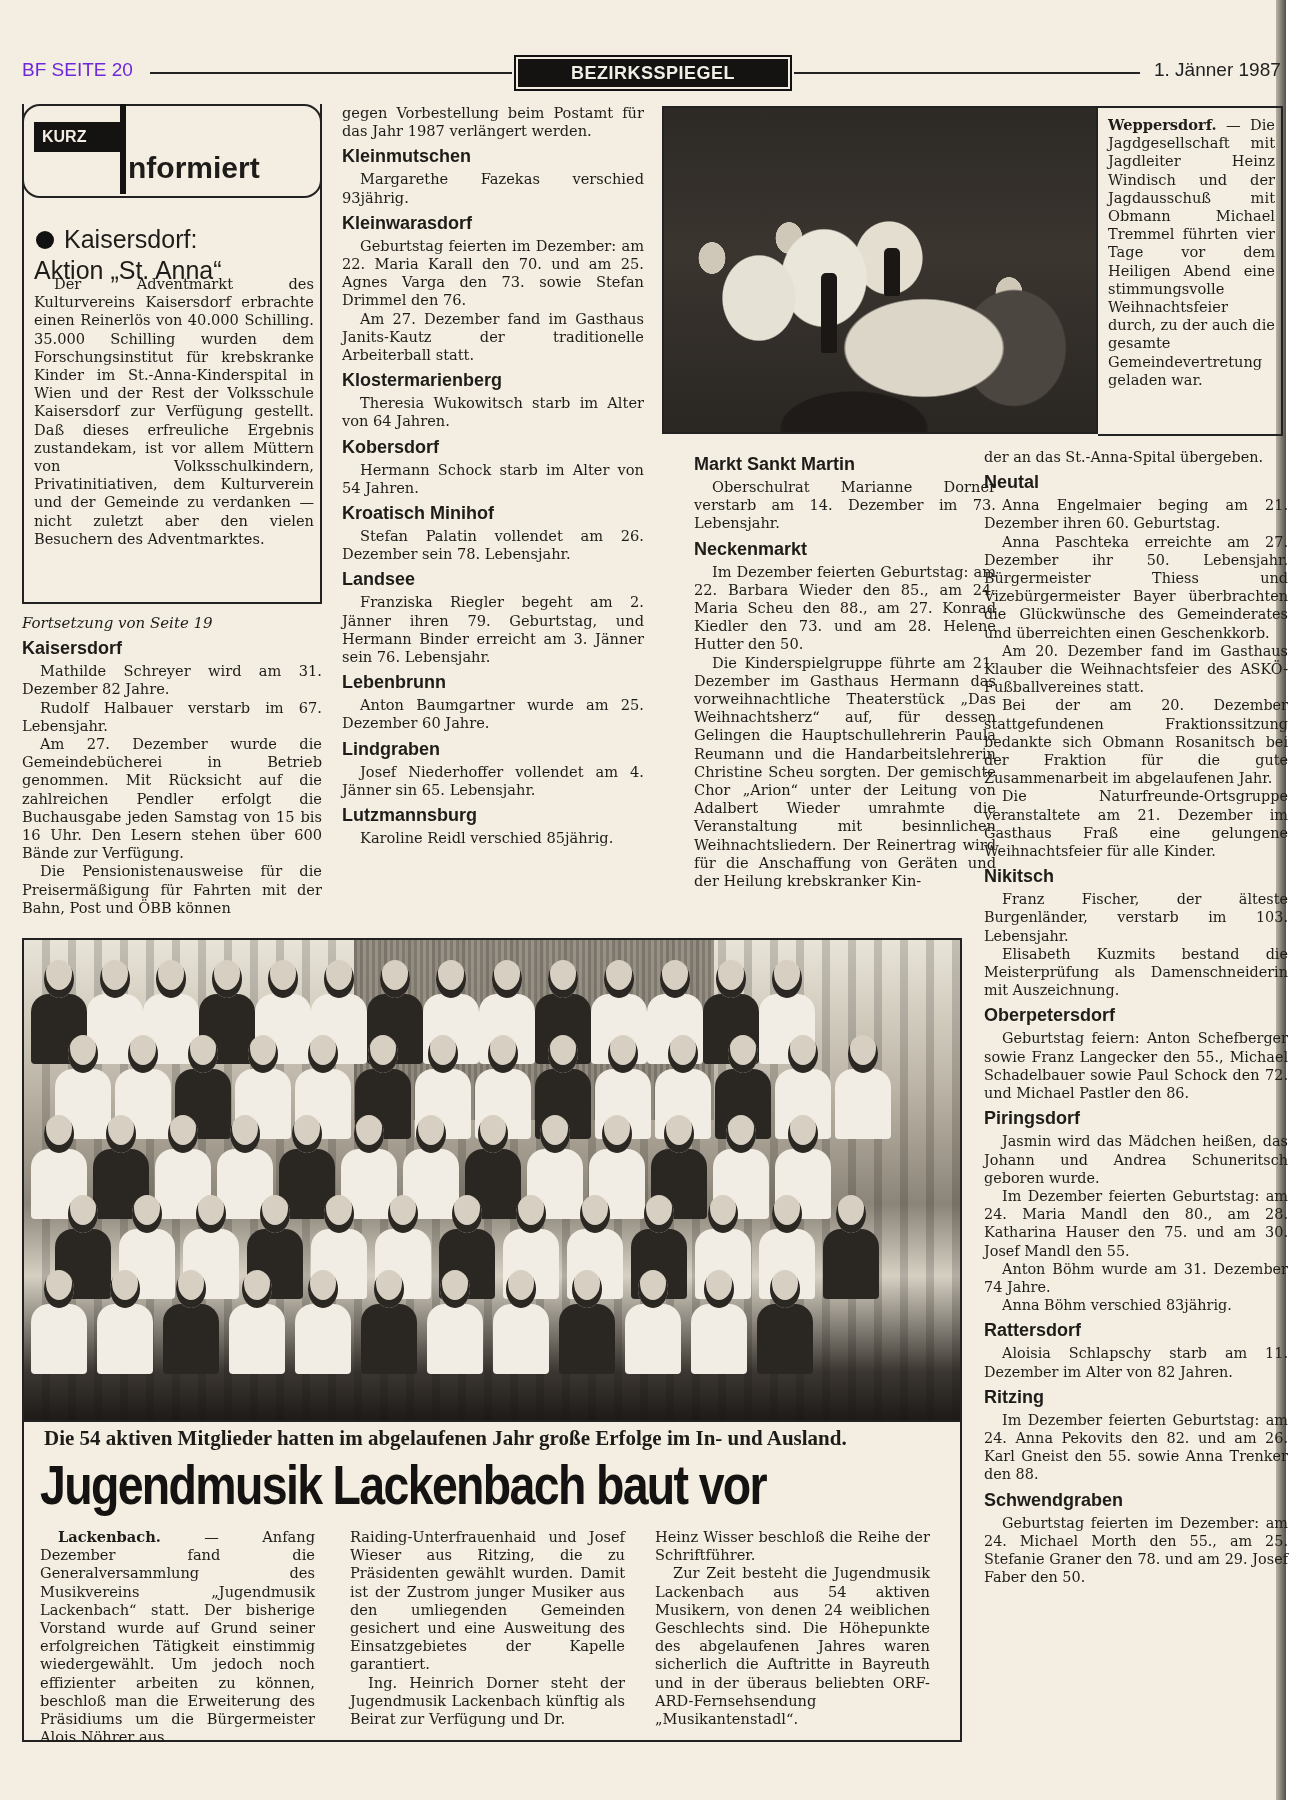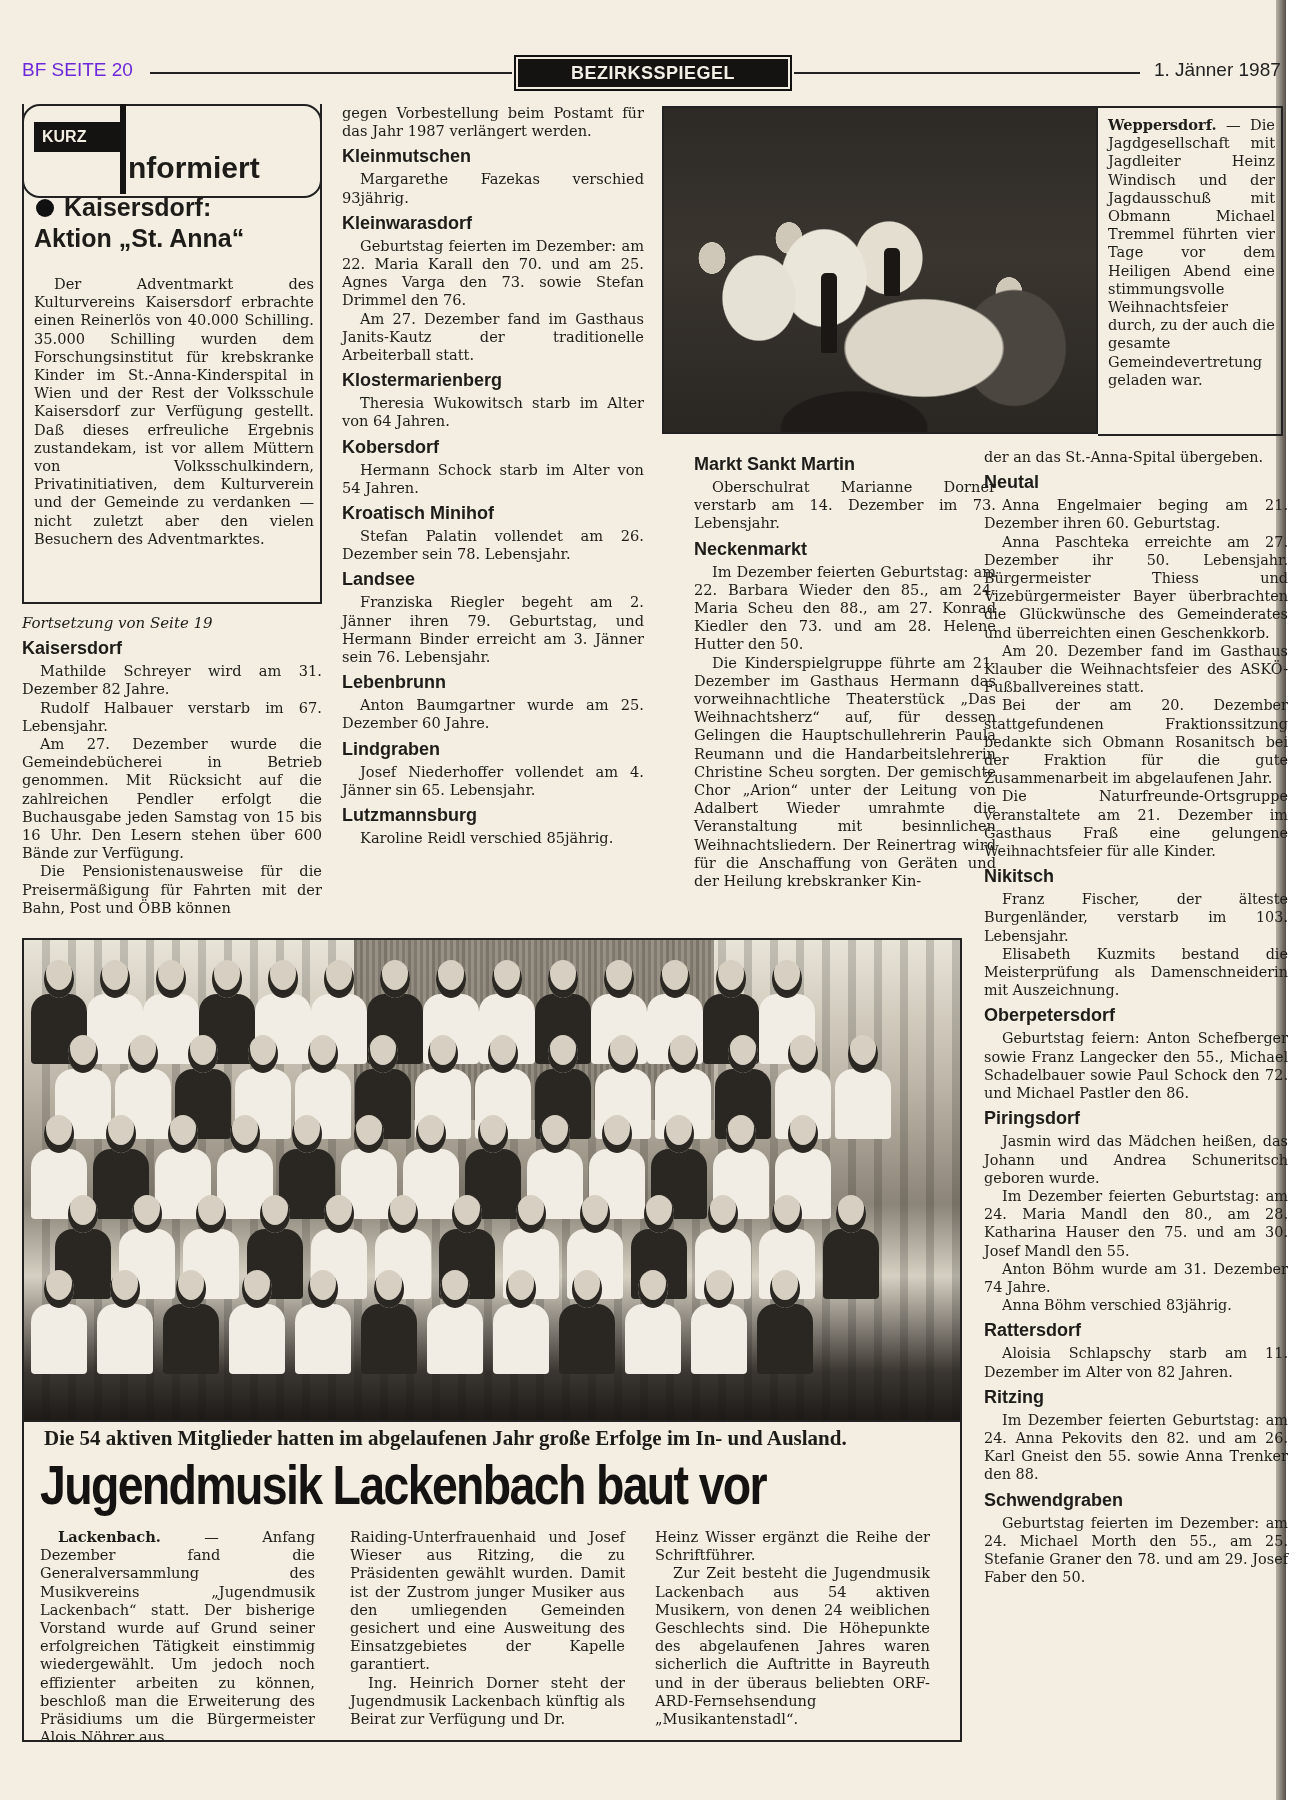--- a/index.html
+++ b/index.html
@@ -55,22 +55,22 @@
     position: absolute; left: 34px; top: 122px; width: 86px; height: 30px;
     background: #141311; color:#f3eee1; font-family: "Liberation Sans", sans-serif;
     font-weight: bold; font-size: 16px; line-height: 30px; padding-left: 8px;
   }
   .kurz-bar { position: absolute; left: 120px; top: 104px; width: 6px; height: 90px; background:#141311; }
   .kurz-inf {
     position: absolute; left: 128px; top: 150px; font-family: "Liberation Sans", sans-serif;
     font-weight: bold; font-size: 30px; line-height: 36px;
   }
   .kurz-title {
-    position: absolute; left: 34px; top: 192px; width: 280px;
-    font-family: "Liberation Sans", sans-serif; font-weight: bold; font-size: 25px; line-height: 31px;
+    position: absolute; left: 34px; top: 224px; width: 280px;
+    font-family: "Liberation Sans", sans-serif; font-weight: normal; font-size: 25px; line-height: 31px;
   }
   .kurz-title .bullet { display: inline-block; width: 18px; height: 18px; border-radius: 50%; background:#111; margin: 0 10px 2px 2px; vertical-align: middle; }
   .kurz-body { position: absolute; left: 34px; top: 275px; width: 280px; font-size: 14.6px; line-height: 18.2px; text-align: justify; }
   .kurz-body p { text-indent: 20px; }
 
   .fort { font-style: italic; font-size: 15px; margin-bottom: 2px; text-align:left; }
 
   
   .photo { position: absolute; overflow: hidden; border: 2px solid #222; }
   .photo-party {
@@ -361,15 +361,15 @@
 <div class="caption-band">Die 54 aktiven Mitglieder hatten im abgelaufenen Jahr große Erfolge im In- und Ausland.</div>
 <div class="band-title">Jugendmusik Lackenbach baut vor</div>
 <div class="band-col" style="left:40px;">
   <p><b>Lackenbach.</b> <span>— Anfang Dezember fand die Generalversammlung des Musikvereins „Jugendmusik Lackenbach“ statt. Der bisherige Vorstand wurde auf Grund seiner erfolgreichen Tätigkeit einstimmig wiedergewählt. Um jedoch noch effizienter arbeiten zu können, beschloß man die Erweiterung des Präsidiums um die Bürgermeister Alois Nöhrer aus</span></p>
 </div>
 <div class="band-col" style="left:350px;">
   <p class="noind">Raiding-Unterfrauenhaid und Josef Wieser aus Ritzing, die zu Präsidenten gewählt wurden. Damit ist der Zustrom junger Musiker aus den umliegenden Gemeinden gesichert und eine Ausweitung des Einsatzgebietes der Kapelle garantiert.</p>
   <p>Ing. Heinrich Dorner steht der Jugendmusik Lackenbach künftig als Beirat zur Verfügung und Dr.</p>
 </div>
 <div class="band-col" style="left:655px;">
-  <p class="noind">Heinz Wisser ergänzt die Reihe der Schriftführer.</p>
+  <p class="noind">Heinz Wisser beschloß die Reihe der Schriftführer.</p>
   <p>Zur Zeit besteht die Jugendmusik Lackenbach aus 54 aktiven Musikern, von denen 24 weiblichen Geschlechts sind. Die Höhepunkte des abgelaufenen Jahres waren sicherlich die Auftritte in Bayreuth und in der überaus beliebten ORF-ARD-Fernsehsendung „Musikantenstadl“.</p>
 </div>
 
 </body></html>

